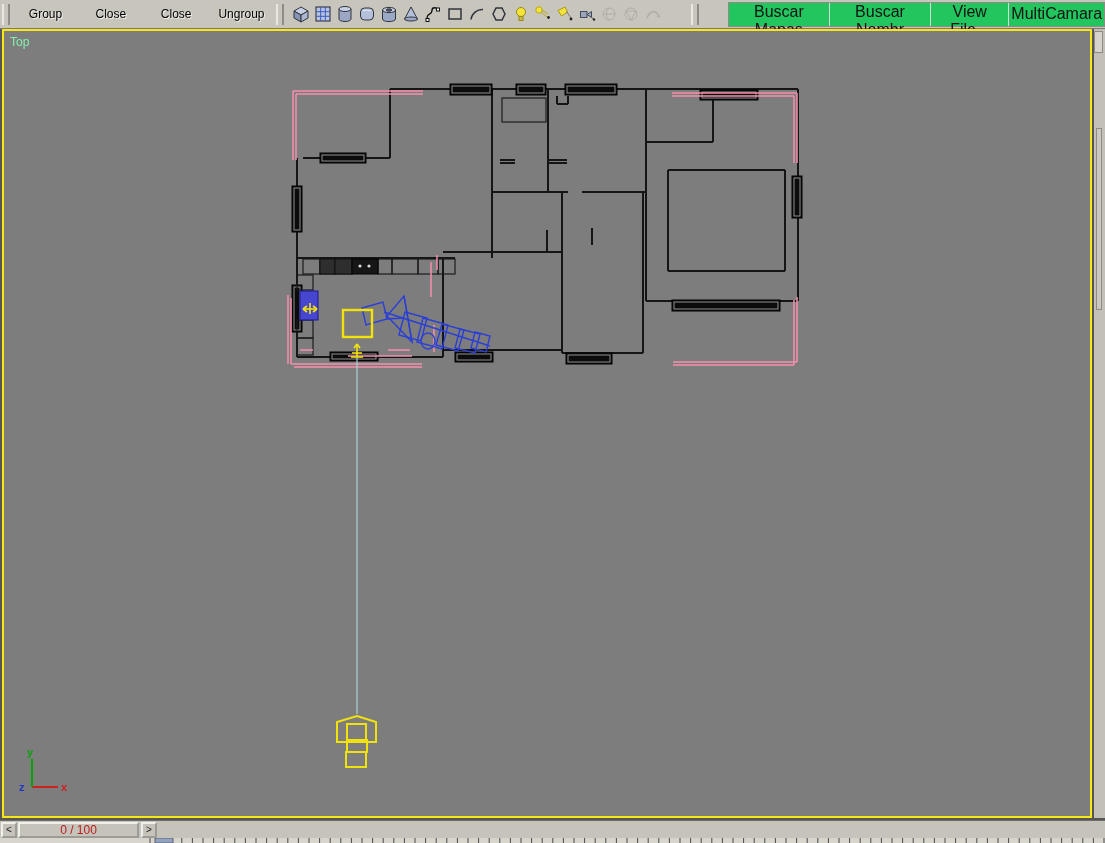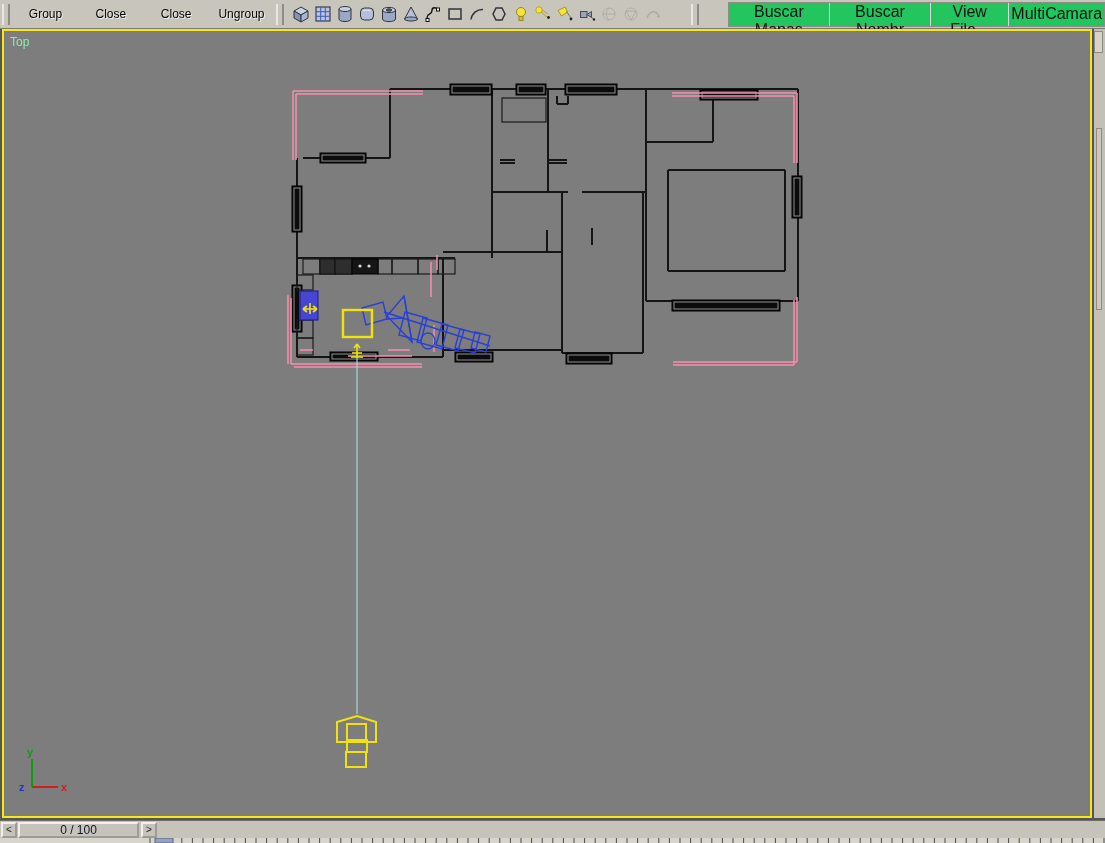--- a/index.html
+++ b/index.html
@@ -48,21 +48,21 @@
   .rs-tab{position:absolute;left:1094px;top:31px;width:9px;height:22px;background:#d6d3cb;border:1px solid #8f8c86;box-sizing:border-box}
   .rs-bar{position:absolute;left:1096px;top:128px;width:6px;height:182px;background:#cac7bf;border:1px solid #8f8c86;box-sizing:border-box}
   
   .timebar{position:absolute;left:0;top:820px;width:1105px;height:18px;background:#c6c3bb;border-top:1px solid #6f6c66;box-sizing:border-box}
   .tarrow{position:absolute;top:1px;width:16px;height:16px;background:#c6c3bb;
     border:2px outset #f0efe9;font-size:10px;line-height:10px;padding:0;color:#222;
     font-family:"Liberation Sans",sans-serif}
   .tprev{left:1px}
   .tnext{left:141px}
   .tslider{position:absolute;left:18px;top:1px;width:121px;height:16px;background:#c6c3bb;
-    border:2px outset #f0efe9;box-sizing:border-box;text-align:center;font-size:12px;color:#0f172a;line-height:12px}
+    border:2px outset #f0efe9;box-sizing:border-box;text-align:center;font-size:12px;color:#b91c1c;line-height:12px}
   .ticksrow{position:absolute;left:0;top:838px;width:1105px;height:5px;background:#d8d5cd}
   #ticks-svg{display:block}
   
   .wall{stroke:var(--wall,#151515);stroke-width:2;fill:none}
   .thin{stroke:#1c1c1c;stroke-width:1.2;fill:none}
   .win{fill:#0c0c0c;stroke:#000;stroke-width:1}
   .win-inner{fill:none;stroke:#8f8f8f;stroke-width:1}
   .counter{fill:none;stroke:#1c1c1c;stroke-width:1.2}
   .darkcell{fill:#2e2e2e;stroke:#101010;stroke-width:1}
   .stove{fill:#161616;stroke:#000}

